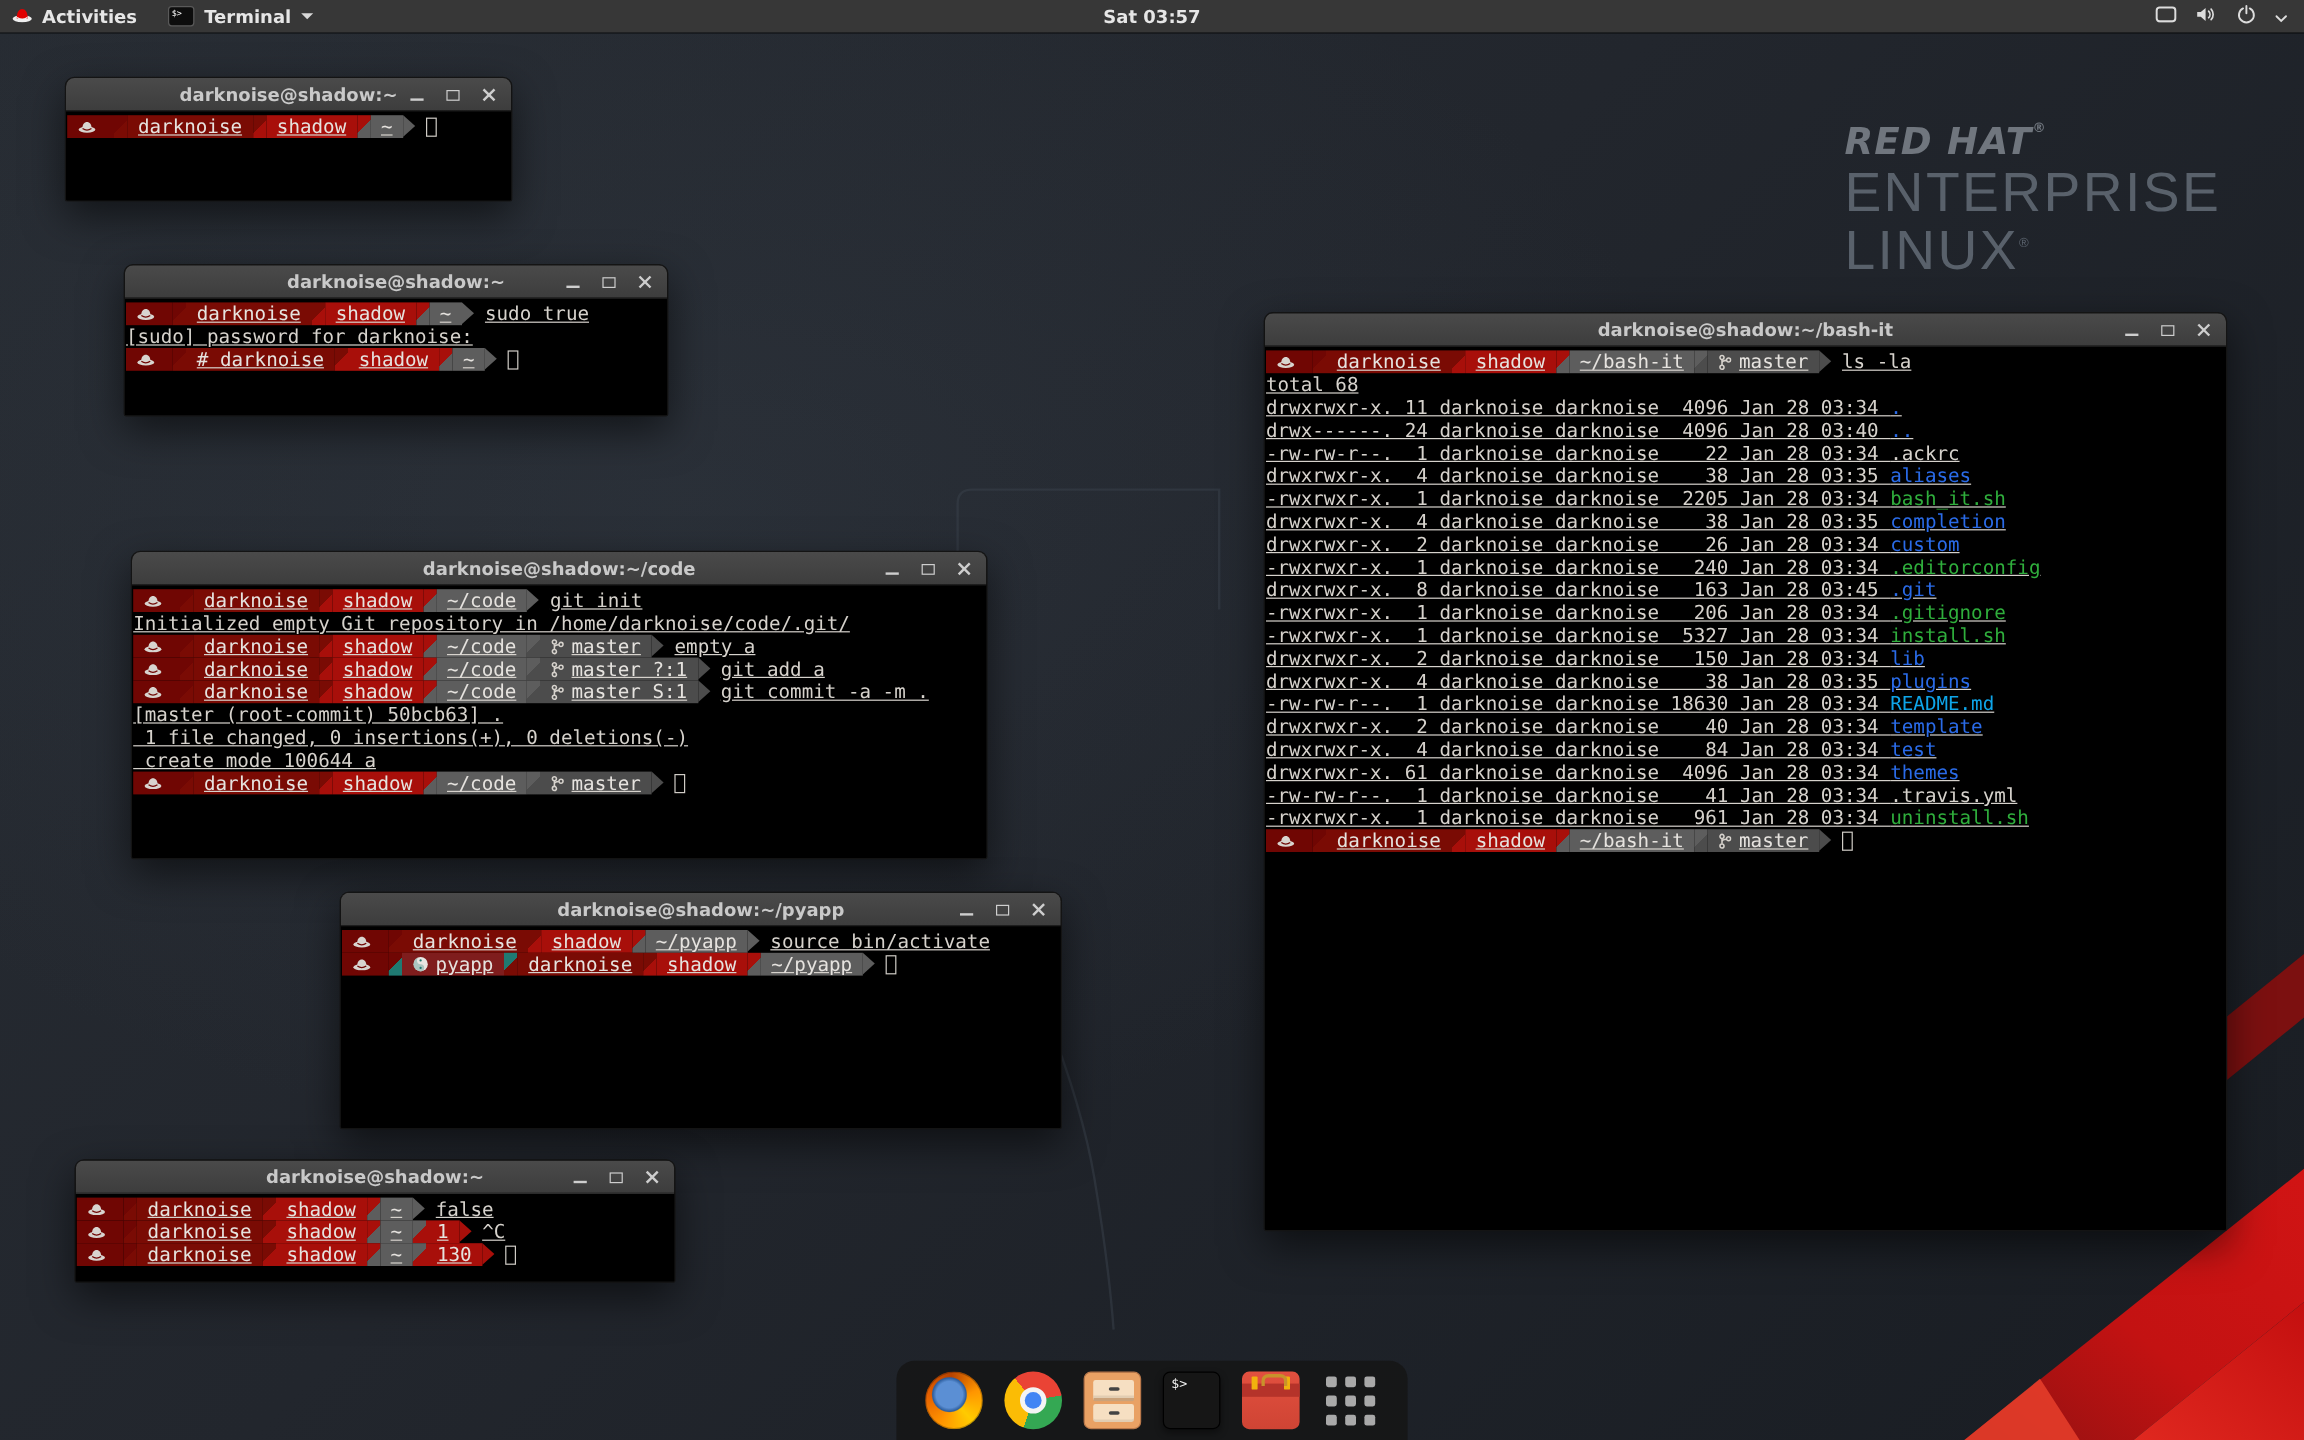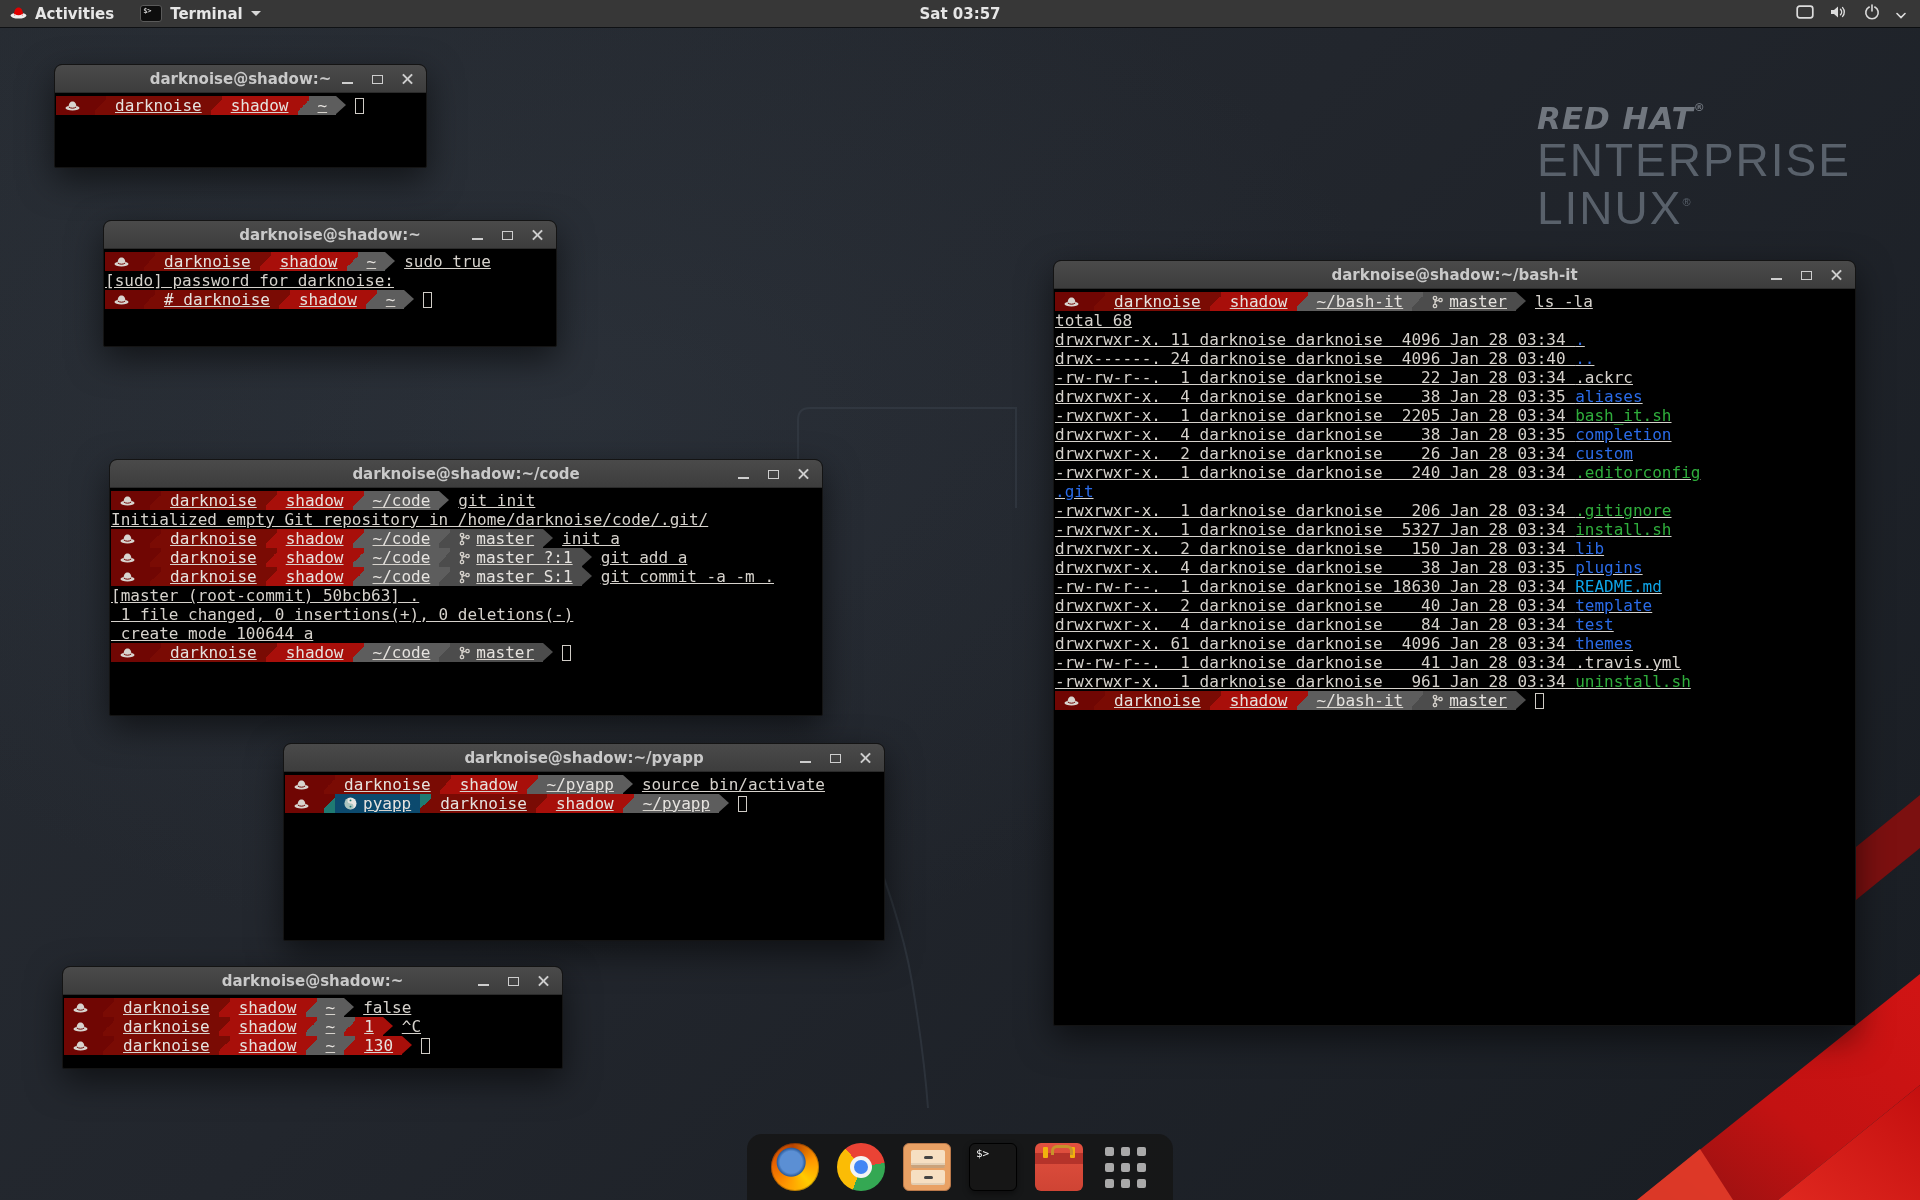--- a/index.html
+++ b/index.html
@@ -222,21 +222,21 @@
       <div class="term-line"><span>Initialized empty Git repository in /home/darknoise/code/.git/</span></div>
       <div class="term-line"><span class="pseg" style="background: rgb(112, 6, 3);"><span class="seg-ic"><svg width="15" height="11" viewBox="0 0 15 11">
               <ellipse cx="7.5" cy="8" rx="7" ry="2.6" fill="#d8d4cf"></ellipse>
               <path d="M3.6 8 C3.4 3.4 5.4 1.6 7.5 1.6 C9.6 1.6 11.6 3.4 11.4 8 Z" fill="#d8d4cf"></path>
               <path d="M3.8 7 C6 8.6 9 8.6 11.2 7" stroke="#700603" stroke-width="1" fill="none"></path>
             </svg></span></span><span class="psep" style="background: linear-gradient(135deg, rgb(112, 6, 3) 50%, rgb(122, 11, 4) 50%);"></span><span class="pseg" style="background: rgb(122, 11, 4);"><span>darknoise</span></span><span class="psep" style="background: linear-gradient(135deg, rgb(122, 11, 4) 50%, rgb(168, 15, 10) 50%);"></span><span class="pseg" style="background: rgb(168, 15, 10);"><span>shadow</span></span><span class="psep" style="background: linear-gradient(135deg, rgb(168, 15, 10) 50%, rgb(93, 93, 93) 50%);"></span><span class="pseg" style="background: rgb(93, 93, 93);"><span>~/code</span></span><span class="psep" style="background: linear-gradient(135deg, rgb(93, 93, 93) 50%, rgb(76, 76, 76) 50%);"></span><span class="pseg" style="background: rgb(76, 76, 76);"><span class="seg-ic"><svg width="11" height="14" viewBox="0 0 11 14">
               <circle cx="3" cy="3" r="1.7" fill="none" stroke="#d6d2cc" stroke-width="1.3"></circle>
               <circle cx="3" cy="11" r="1.7" fill="none" stroke="#d6d2cc" stroke-width="1.3"></circle>
               <circle cx="8.5" cy="5" r="1.7" fill="none" stroke="#d6d2cc" stroke-width="1.3"></circle>
               <path d="M3 4.8 V9.2 M3 7.4 Q3 5.6 6.7 5.3" stroke="#d6d2cc" stroke-width="1.3" fill="none"></path>
-            </svg></span><span>master</span></span><span class="parrow" style="border-left-color: rgb(76, 76, 76);"></span><span class="cmd">init a</span></div>
+            </svg></span><span>master</span></span><span class="parrow" style="border-left-color: rgb(76, 76, 76);"></span><span class="cmd">empty a</span></div>
       <div class="term-line"><span class="pseg" style="background: rgb(112, 6, 3);"><span class="seg-ic"><svg width="15" height="11" viewBox="0 0 15 11">
               <ellipse cx="7.5" cy="8" rx="7" ry="2.6" fill="#d8d4cf"></ellipse>
               <path d="M3.6 8 C3.4 3.4 5.4 1.6 7.5 1.6 C9.6 1.6 11.6 3.4 11.4 8 Z" fill="#d8d4cf"></path>
               <path d="M3.8 7 C6 8.6 9 8.6 11.2 7" stroke="#700603" stroke-width="1" fill="none"></path>
             </svg></span></span><span class="psep" style="background: linear-gradient(135deg, rgb(112, 6, 3) 50%, rgb(122, 11, 4) 50%);"></span><span class="pseg" style="background: rgb(122, 11, 4);"><span>darknoise</span></span><span class="psep" style="background: linear-gradient(135deg, rgb(122, 11, 4) 50%, rgb(168, 15, 10) 50%);"></span><span class="pseg" style="background: rgb(168, 15, 10);"><span>shadow</span></span><span class="psep" style="background: linear-gradient(135deg, rgb(168, 15, 10) 50%, rgb(93, 93, 93) 50%);"></span><span class="pseg" style="background: rgb(93, 93, 93);"><span>~/code</span></span><span class="psep" style="background: linear-gradient(135deg, rgb(93, 93, 93) 50%, rgb(76, 76, 76) 50%);"></span><span class="pseg" style="background: rgb(76, 76, 76);"><span class="seg-ic"><svg width="11" height="14" viewBox="0 0 11 14">
               <circle cx="3" cy="3" r="1.7" fill="none" stroke="#d6d2cc" stroke-width="1.3"></circle>
               <circle cx="3" cy="11" r="1.7" fill="none" stroke="#d6d2cc" stroke-width="1.3"></circle>
               <circle cx="8.5" cy="5" r="1.7" fill="none" stroke="#d6d2cc" stroke-width="1.3"></circle>
               <path d="M3 4.8 V9.2 M3 7.4 Q3 5.6 6.7 5.3" stroke="#d6d2cc" stroke-width="1.3" fill="none"></path>
             </svg></span><span>master ?:1</span></span><span class="parrow" style="border-left-color: rgb(76, 76, 76);"></span><span class="cmd">git add a</span></div>
@@ -278,21 +278,21 @@
   <div class="term-body">
       <div class="term-line"><span class="pseg" style="background: rgb(112, 6, 3);"><span class="seg-ic"><svg width="15" height="11" viewBox="0 0 15 11">
               <ellipse cx="7.5" cy="8" rx="7" ry="2.6" fill="#d8d4cf"></ellipse>
               <path d="M3.6 8 C3.4 3.4 5.4 1.6 7.5 1.6 C9.6 1.6 11.6 3.4 11.4 8 Z" fill="#d8d4cf"></path>
               <path d="M3.8 7 C6 8.6 9 8.6 11.2 7" stroke="#700603" stroke-width="1" fill="none"></path>
             </svg></span></span><span class="psep" style="background: linear-gradient(135deg, rgb(112, 6, 3) 50%, rgb(122, 11, 4) 50%);"></span><span class="pseg" style="background: rgb(122, 11, 4);"><span>darknoise</span></span><span class="psep" style="background: linear-gradient(135deg, rgb(122, 11, 4) 50%, rgb(168, 15, 10) 50%);"></span><span class="pseg" style="background: rgb(168, 15, 10);"><span>shadow</span></span><span class="psep" style="background: linear-gradient(135deg, rgb(168, 15, 10) 50%, rgb(93, 93, 93) 50%);"></span><span class="pseg" style="background: rgb(93, 93, 93);"><span>~/pyapp</span></span><span class="parrow" style="border-left-color: rgb(93, 93, 93);"></span><span class="cmd">source bin/activate</span></div>
       <div class="term-line"><span class="pseg" style="background: rgb(112, 6, 3);"><span class="seg-ic"><svg width="15" height="11" viewBox="0 0 15 11">
               <ellipse cx="7.5" cy="8" rx="7" ry="2.6" fill="#d8d4cf"></ellipse>
               <path d="M3.6 8 C3.4 3.4 5.4 1.6 7.5 1.6 C9.6 1.6 11.6 3.4 11.4 8 Z" fill="#d8d4cf"></path>
               <path d="M3.8 7 C6 8.6 9 8.6 11.2 7" stroke="#700603" stroke-width="1" fill="none"></path>
-            </svg></span></span><span class="psep" style="background: linear-gradient(135deg, rgb(112, 6, 3) 50%, rgb(31, 122, 114) 50%);"></span><span class="pseg" style="background: #0c4a6e;"><span class="seg-ic"><svg width="13" height="13" viewBox="0 0 13 13">
+            </svg></span></span><span class="psep" style="background: linear-gradient(135deg, rgb(112, 6, 3) 50%, rgb(31, 122, 114) 50%);"></span><span class="pseg" style="background: #7f1d1d;"><span class="seg-ic"><svg width="13" height="13" viewBox="0 0 13 13">
               <circle cx="6.5" cy="6.5" r="6" fill="#e8e6e2"></circle>
               <path d="M6.5 .5 a6 6 0 0 0 0 12 a3 3 0 0 0 0 -6 a3 3 0 0 1 0 -6" fill="#1f7a72" opacity=".3"></path>
               <circle cx="6.5" cy="3.4" r=".95" fill="#1f7a72"></circle>
               <circle cx="6.5" cy="9.6" r=".95" fill="#1f7a72"></circle>
             </svg></span><span>pyapp</span></span><span class="psep" style="background: linear-gradient(135deg, rgb(31, 122, 114) 50%, rgb(122, 11, 4) 50%);"></span><span class="pseg" style="background: rgb(122, 11, 4);"><span>darknoise</span></span><span class="psep" style="background: linear-gradient(135deg, rgb(122, 11, 4) 50%, rgb(168, 15, 10) 50%);"></span><span class="pseg" style="background: rgb(168, 15, 10);"><span>shadow</span></span><span class="psep" style="background: linear-gradient(135deg, rgb(168, 15, 10) 50%, rgb(93, 93, 93) 50%);"></span><span class="pseg" style="background: rgb(93, 93, 93);"><span>~/pyapp</span></span><span class="parrow" style="border-left-color: rgb(93, 93, 93);"></span><span class="cursor"></span></div>
     </div>
 </div>
 
 <div class="window" style="left:62px;top:966px;width:501px;height:103px;">
   <div class="titlebar">
@@ -344,21 +344,21 @@
             </svg></span><span>master</span></span><span class="parrow" style="border-left-color: rgb(76, 76, 76);"></span><span class="cmd">ls -la</span></div>
       <div class="term-line"><span>total 68</span></div>
       <div class="term-line"><span>drwxrwxr-x. 11 darknoise darknoise  4096 Jan 28 03:34 </span><span style="color: rgb(42, 107, 232);">.</span></div>
       <div class="term-line"><span>drwx------. 24 darknoise darknoise  4096 Jan 28 03:40 </span><span style="color: rgb(42, 107, 232);">..</span></div>
       <div class="term-line"><span>-rw-rw-r--.  1 darknoise darknoise    22 Jan 28 03:34 </span><span style="color: rgb(214, 210, 204);">.ackrc</span></div>
       <div class="term-line"><span>drwxrwxr-x.  4 darknoise darknoise    38 Jan 28 03:35 </span><span style="color: rgb(42, 107, 232);">aliases</span></div>
       <div class="term-line"><span>-rwxrwxr-x.  1 darknoise darknoise  2205 Jan 28 03:34 </span><span style="color: rgb(47, 174, 60);">bash_it.sh</span></div>
       <div class="term-line"><span>drwxrwxr-x.  4 darknoise darknoise    38 Jan 28 03:35 </span><span style="color: rgb(42, 107, 232);">completion</span></div>
       <div class="term-line"><span>drwxrwxr-x.  2 darknoise darknoise    26 Jan 28 03:34 </span><span style="color: rgb(42, 107, 232);">custom</span></div>
       <div class="term-line"><span>-rwxrwxr-x.  1 darknoise darknoise   240 Jan 28 03:34 </span><span style="color: rgb(47, 174, 60);">.editorconfig</span></div>
-      <div class="term-line"><span style="color: rgb(42, 107, 232);">.git</span></div>
+      <div class="term-line"><span>drwxrwxr-x.  8 darknoise darknoise   163 Jan 28 03:45 </span><span style="color: rgb(42, 107, 232);">.git</span></div>
       <div class="term-line"><span>-rwxrwxr-x.  1 darknoise darknoise   206 Jan 28 03:34 </span><span style="color: rgb(47, 174, 60);">.gitignore</span></div>
       <div class="term-line"><span>-rwxrwxr-x.  1 darknoise darknoise  5327 Jan 28 03:34 </span><span style="color: rgb(47, 174, 60);">install.sh</span></div>
       <div class="term-line"><span>drwxrwxr-x.  2 darknoise darknoise   150 Jan 28 03:34 </span><span style="color: rgb(42, 107, 232);">lib</span></div>
       <div class="term-line"><span>drwxrwxr-x.  4 darknoise darknoise    38 Jan 28 03:35 </span><span style="color: rgb(42, 107, 232);">plugins</span></div>
       <div class="term-line"><span>-rw-rw-r--.  1 darknoise darknoise 18630 Jan 28 03:34 </span><span style="color: #0ea5e9;">README.md</span></div>
       <div class="term-line"><span>drwxrwxr-x.  2 darknoise darknoise    40 Jan 28 03:34 </span><span style="color: rgb(42, 107, 232);">template</span></div>
       <div class="term-line"><span>drwxrwxr-x.  4 darknoise darknoise    84 Jan 28 03:34 </span><span style="color: rgb(42, 107, 232);">test</span></div>
       <div class="term-line"><span>drwxrwxr-x. 61 darknoise darknoise  4096 Jan 28 03:34 </span><span style="color: rgb(42, 107, 232);">themes</span></div>
       <div class="term-line"><span>-rw-rw-r--.  1 darknoise darknoise    41 Jan 28 03:34 </span><span style="color: rgb(214, 210, 204);">.travis.yml</span></div>
       <div class="term-line"><span>-rwxrwxr-x.  1 darknoise darknoise   961 Jan 28 03:34 </span><span style="color: rgb(47, 174, 60);">uninstall.sh</span></div>

